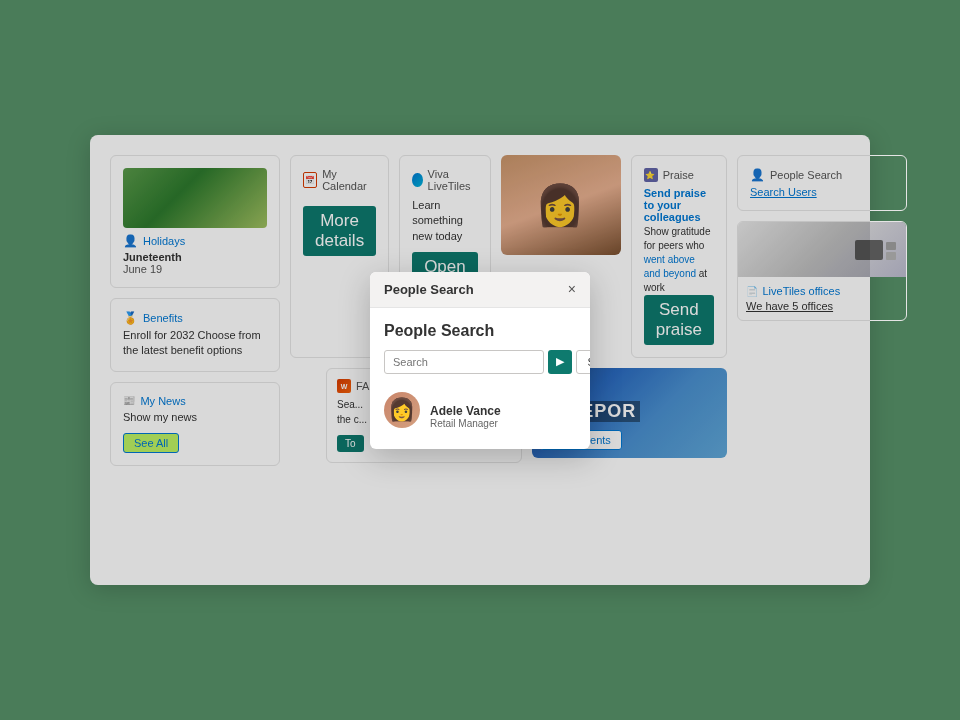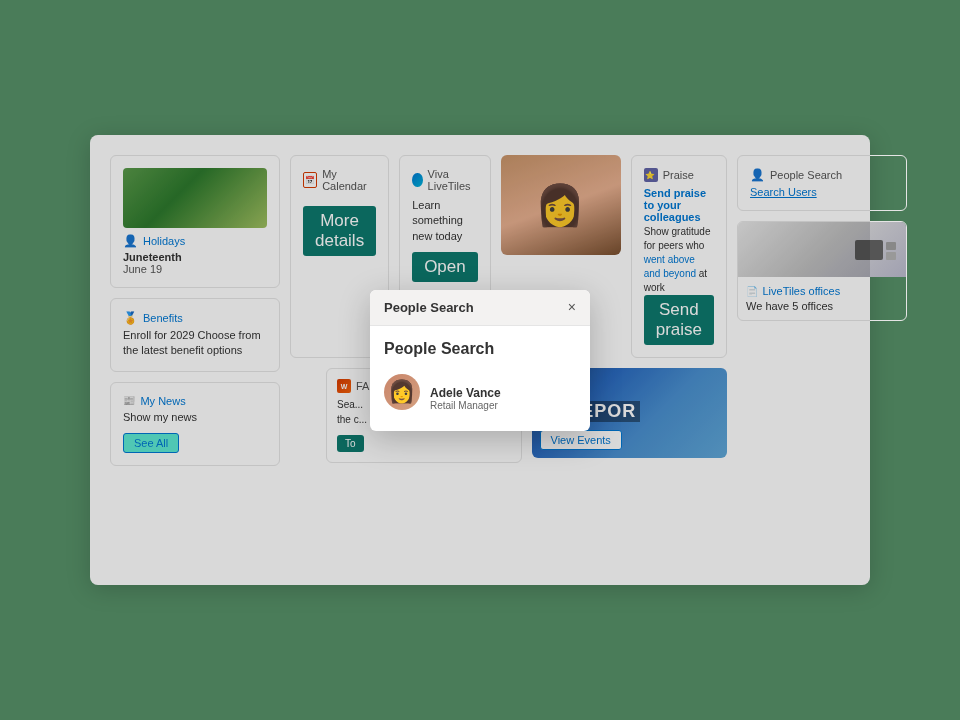--- a/index.html
+++ b/index.html
@@ -58,21 +58,21 @@
       font-size: 11px;
       margin-bottom: 3px;
     }
     .card-title { font-size: 11px; color: #0078d4; font-weight: 500; }
     .card-text { font-size: 11px; color: #333; margin-top: 2px; line-height: 1.4; }
     .card-date { font-size: 11px; color: #333; font-weight: 700; }
     .card-subdate { font-size: 11px; color: #555; }
     .btn-outline {
       border: 1px solid #0078d4;
       color: #0078d4;
-      background: #5eead4;
+      background: #bef264;
       border-radius: 3px;
       padding: 3px 10px;
       font-size: 11px;
       cursor: pointer;
       margin-top: 8px;
       display: inline-block;
     }
     
     .mid-col {
       display: flex;
@@ -224,21 +224,21 @@
       padding-right: 10px;
     }
     .monitor-shape {
       width: 28px; height: 20px;
       background: #555;
       border-radius: 2px;
       position: relative;
     }
     .office-info { padding: 8px; }
     .office-name { color: #0078d4; font-size: 11px; font-weight: 500; }
-    .office-count { font-size: 11px; color: #333; }
+    .office-count { font-size: 11px; color: #333; text-decoration: underline; }
 
     
     .modal-overlay {
       position: absolute;
       top: 0; left: 0; right: 0; bottom: 0;
       background: rgba(0,0,0,0.15);
       border-radius: 8px;
       display: flex;
       align-items: center;
       justify-content: center;
@@ -331,21 +331,21 @@
         </div>
         <div class="card-date">Juneteenth</div>
         <div class="card-subdate">June 19</div>
       </div>
 
       <div class="card">
         <div class="card-icon-row">
           <span style="font-size:12px; color:#0e7a6e;">🏅</span>
           <span class="card-title">Benefits</span>
         </div>
-        <div class="card-text">Enroll for 2029 Choose from the latest benefit options</div>
+        <div class="card-text">Enroll for 2032 Choose from the latest benefit options</div>
       </div>
 
       <div class="card">
         <div class="card-icon-row">
           <span style="font-size:10px;">📰</span>
           <span class="card-title">My News</span>
         </div>
         <div class="card-text">Show my news</div>
         <button class="btn-outline">See All</button>
       </div>
@@ -446,20 +446,25 @@
   </div>
 
   <div class="modal-overlay">
     <div class="modal">
       <div class="modal-header">
         <span class="modal-title">People Search</span>
         <button class="modal-close">×</button>
       </div>
       <div class="modal-body">
         <div class="modal-heading">People Search</div>
+        <div class="search-row">
+          <input class="search-input" type="text" placeholder="Search" style="">
+          <button class="search-arrow-btn">▶</button>
+          <button class="search-btn">Search</button>
+        </div>
         <div class="result-row">
           <div class="avatar">
             <span style="font-size:22px;">👩</span>
           </div>
           <div>
             <div class="result-name">Adele Vance</div>
             <div class="result-title">Retail Manager</div>
           </div>
         </div>
       </div>

